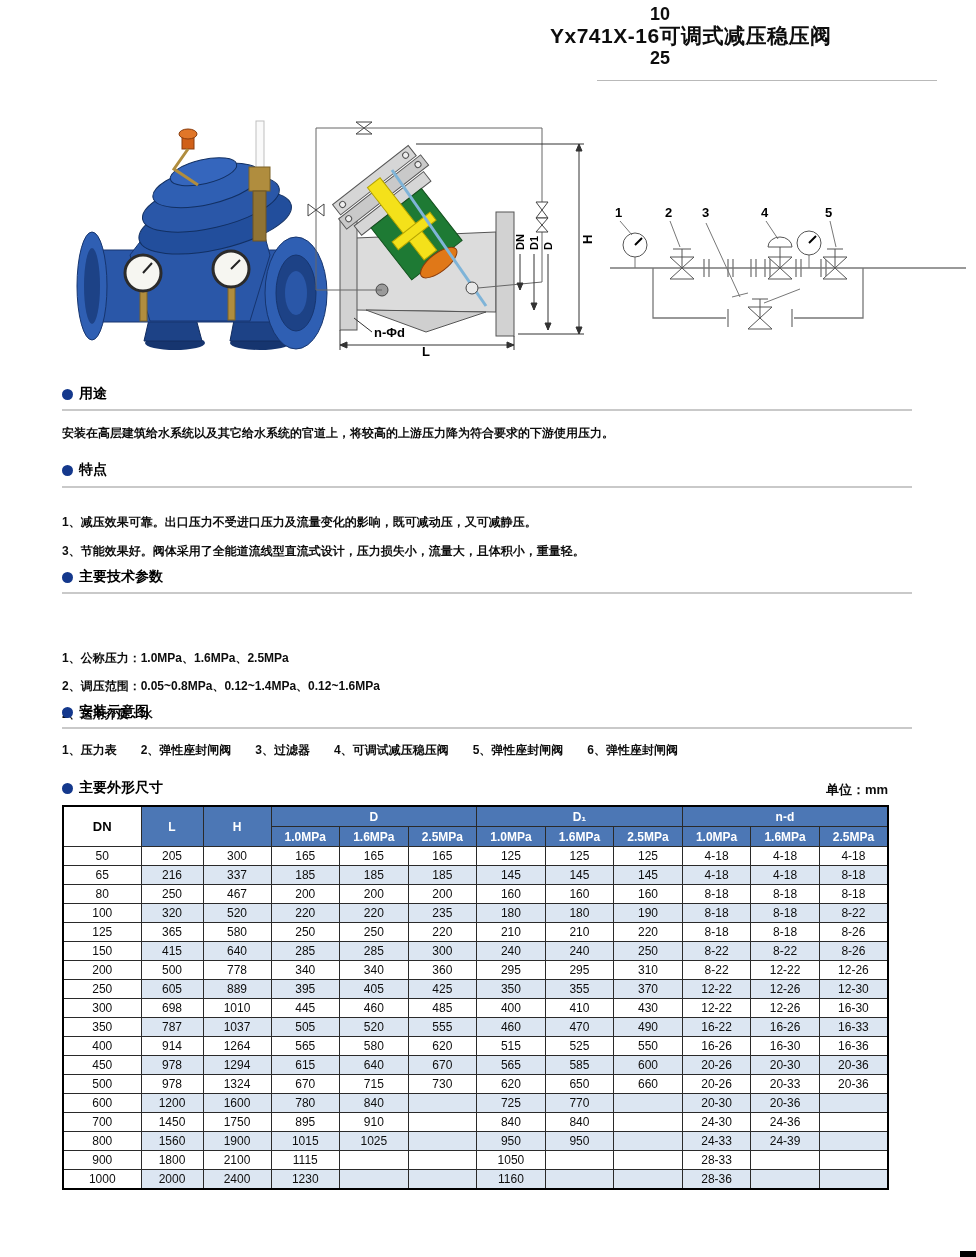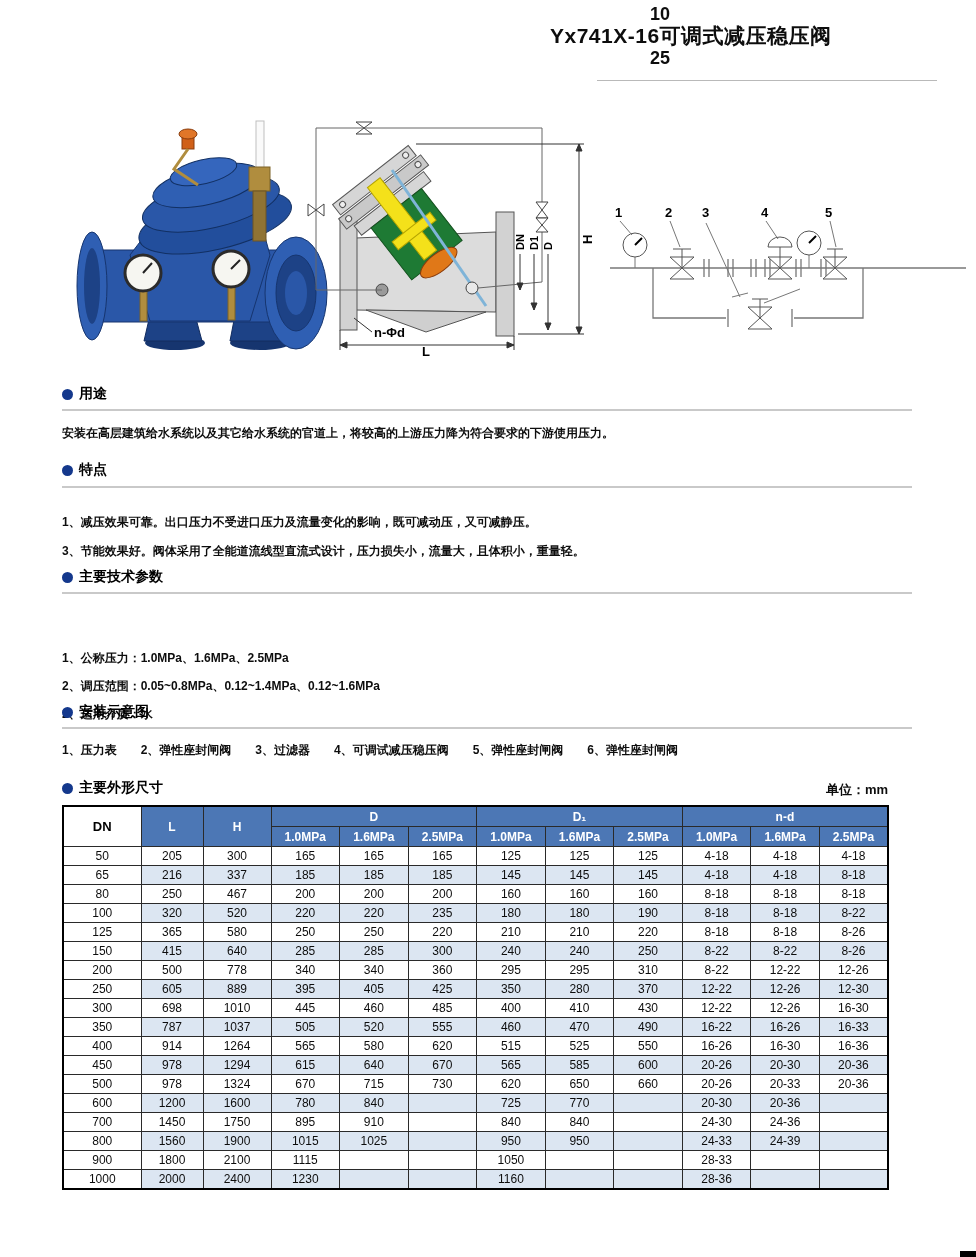--- a/index.html
+++ b/index.html
@@ -426,21 +426,21 @@
             <td>12-26</td>
           </tr>
           <tr>
             <td>250</td>
             <td>605</td>
             <td>889</td>
             <td>395</td>
             <td>405</td>
             <td>425</td>
             <td>350</td>
-            <td>280</td>
+            <td>355</td>
             <td>370</td>
             <td>12-22</td>
             <td>12-26</td>
             <td>12-30</td>
           </tr>
           <tr>
             <td>300</td>
             <td>698</td>
             <td>1010</td>
             <td>445</td>

